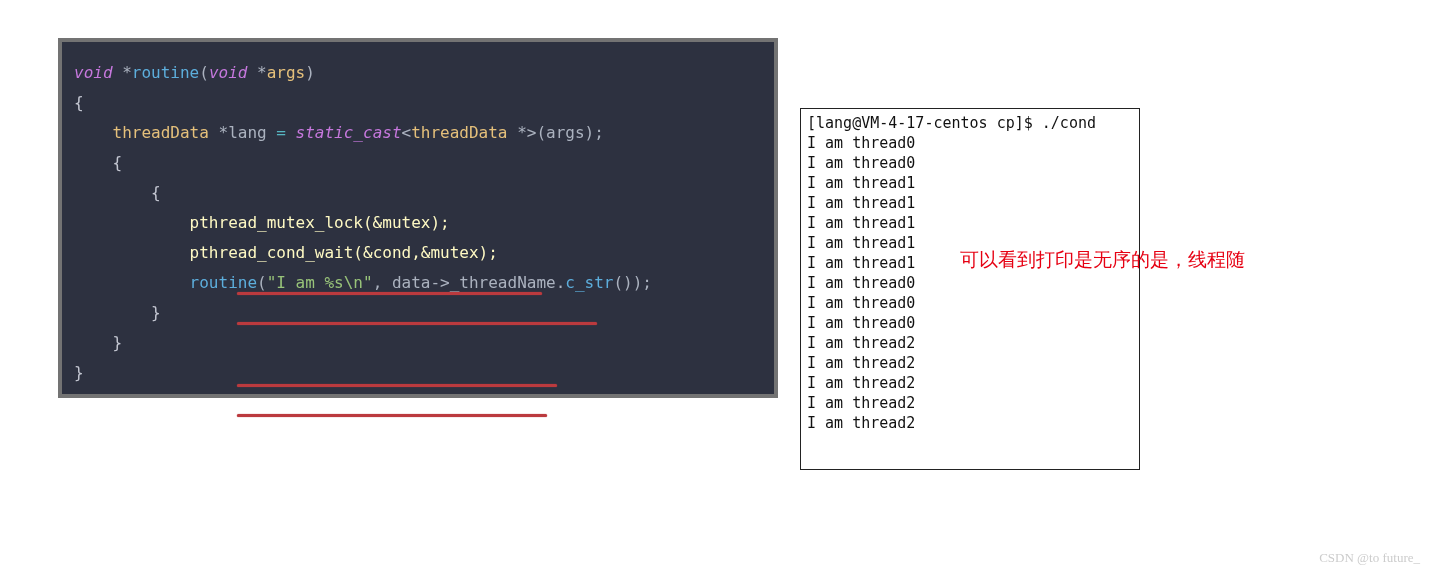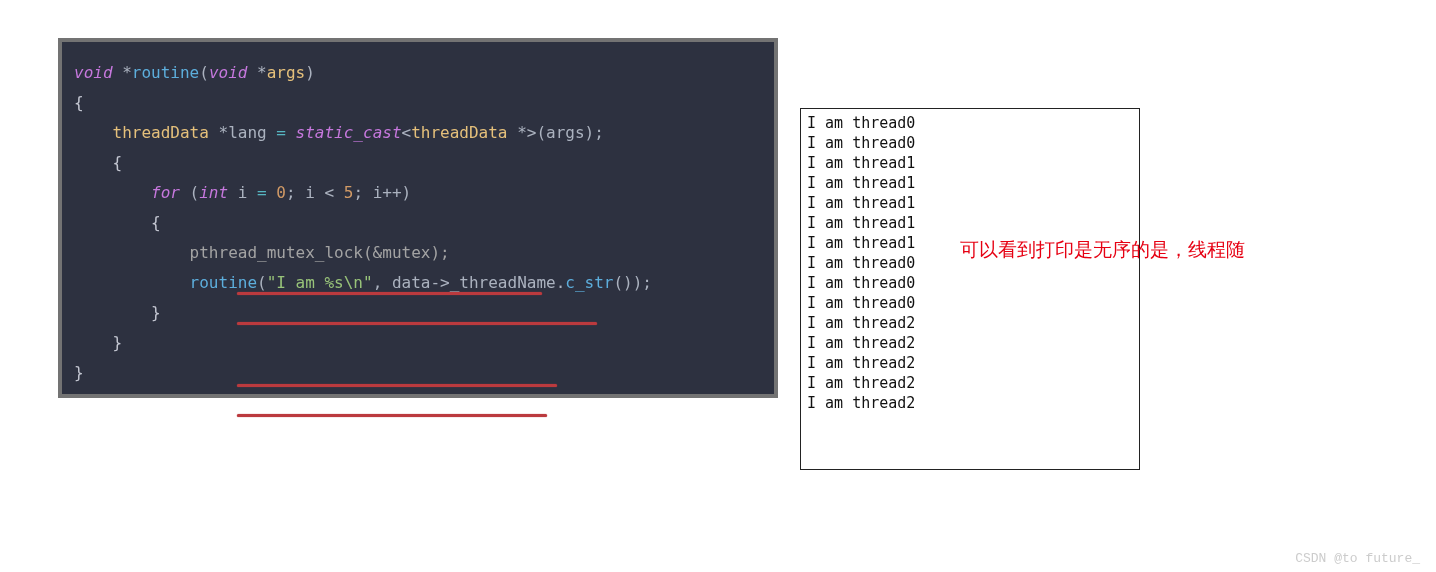--- a/index.html
+++ b/index.html
@@ -26,21 +26,21 @@
     line-height: 30px;
     border: 4px solid #737373;
   }
   .kw { color: #c678dd; font-style: italic; }
   .fn { color: #5daedc; }
   .type { color: #e5c07b; }
   .str { color: #98c379; }
   .num { color: #d19a66; }
   .op { color: #56b6c2; }
   .plain { color: #abb2bf; }
-  .struck { color: #a3a3a3; text-decoration: none; position: relative; display:inline-block; }
+  .struck { color: #fef9c3; text-decoration: none; position: relative; display:inline-block; }
   .code-line { position: relative; white-space: pre; }
   .strike-line {
     position: absolute;
     height: 3px;
     background: #bb3a3e;
     border-radius: 2px;
     box-shadow: 0 0 1px #bb3a3e;
   }
   .terminal {
     position: absolute;
@@ -53,61 +53,62 @@
     font-family: "Consolas", "DejaVu Sans Mono", monospace;
     font-size: 15px;
     line-height: 20px;
     border: 1px solid #222;
     padding: 4px 6px;
     box-sizing: border-box;
   }
   .annotation {
     position: absolute;
     left: 960px;
-    top: 232px;
+    top: 242px;
     color: #e60012;
     font-family: "SimSun","Songti SC",serif;
     font-size: 19px;
     line-height: 36px;
     width: 420px;
   }
   .watermark {
     position: absolute;
     right: 16px;
     bottom: 6px;
     color: #ccc;
     font-size: 13px;
-    font-family: Liberation Mono, monospace;
+    font-family: Liberation Serif, serif;
   }
 </style>
 </head>
 <body>
 
 <div class="code-block">
   <div class="code-line"><span class="kw">void</span><span class="plain"> *</span><span class="fn">routine</span><span class="plain">(</span><span class="kw">void</span><span class="plain"> *</span><span class="type">args</span><span class="plain">)</span></div>
   <div class="code-line">{</div>
   <div class="code-line"><span>    </span><span class="type">threadData</span><span class="plain"> *</span><span class="plain">lang </span><span class="op">= </span><span class="kw">static_cast</span><span class="plain">&lt;</span><span class="type">threadData</span><span class="plain"> *</span><span class="plain">&gt;(args);</span></div>
   <div class="code-line">    {</div>
   <div class="code-line"></div>
-  <div class="code-line"><span>        </span><span class="kw">for</span><span class="plain"> (</span><span class="kw">int</span><span class="plain"> i </span><span class="op">= </span><span class="num">0</span><span class="plain">; i &lt; </span><span class="num">5</span><span class="plain">; i++)</span></div>
   <div class="code-line">        {</div>
   <div class="code-line"><span>            </span><span class="fn struck">pthread_mutex_lock</span><span class="plain struck">(&amp;mutex);</span></div>
+  <div class="code-line"><span>            </span><span class="fn struck">pthread_cond_wait</span><span class="plain struck">(&amp;cond,&amp;mutex);</span></div>
   <div class="code-line"><span>            </span><span class="fn">routine</span><span class="plain">(</span><span class="str">"I am %s\n"</span><span class="plain">, data-&gt;_threadName.</span><span class="fn">c_str</span><span class="plain">());</span></div>
   <div class="code-line">        }</div>
   <div class="code-line">    }</div>
   <div class="code-line">}</div>
 <div class="strike-line" style="top: 250px; left: 175px; width: 305px;"></div>
     <div class="strike-line" style="top: 280px; left: 175px; width: 360px;"></div>
     <div class="strike-line" style="top: 342px; left: 175px; width: 320px;"></div>
     <div class="strike-line" style="top: 372px; left: 175px; width: 310px;"></div>
     <div style="position: absolute; top: 368px; left: 165px; width: 6px; height: 6px; background: rgb(255, 255, 255);"></div>
     <div style="position: absolute; top: 368px; left: 490px; width: 6px; height: 6px; background: rgb(255, 255, 255);"></div>
   </div>
 
 <div class="terminal">
+  <div>[lang@VM-4-17-centos cp]$ ./cond</div>
   <div>I am thread0</div>
   <div>I am thread0</div>
   <div>I am thread1</div>
   <div>I am thread1</div>
   <div>I am thread1</div>
   <div>I am thread1</div>
   <div>I am thread1</div>
   <div>I am thread0</div>
   <div>I am thread0</div>
   <div>I am thread0</div>

